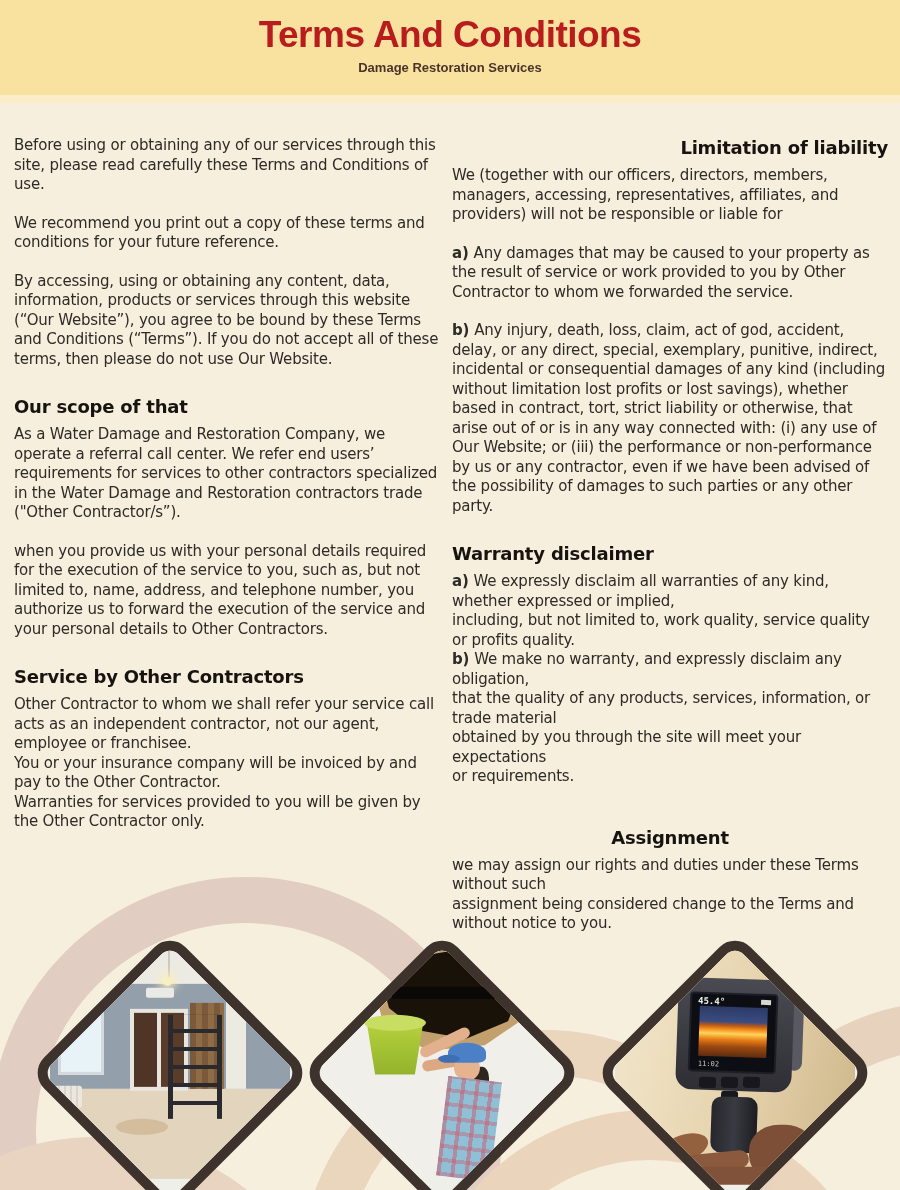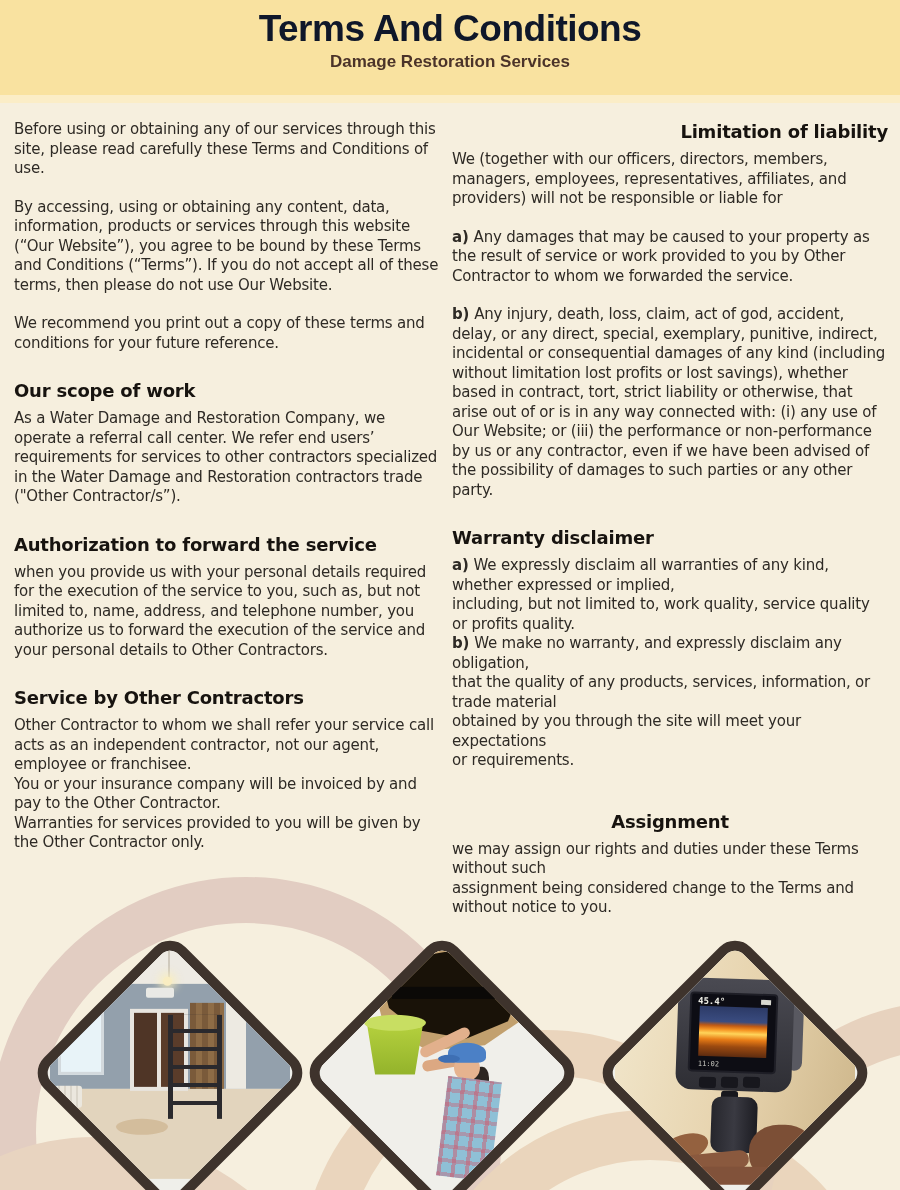--- a/index.html
+++ b/index.html
@@ -9,31 +9,31 @@
     font-family:"DejaVu Sans", sans-serif;
     color:#2E2A25;
   }
   
   .page-header{
     position:absolute;top:0;left:0;width:900px;height:95px;
     background:#F9E2A0;border-bottom:8px solid #FBEDC7;
     text-align:center;z-index:3;
   }
   .page-header h1{
-    margin:0;padding-top:8px;
+    margin:0;padding-top:14px;
     font-family:"Liberation Sans", sans-serif;
     font-size:37px;line-height:42px;font-weight:bold;letter-spacing:-0.5px;
-    color:#0f172a;
+    color:#b91c1c;
   }
   .page-header h2{
     margin:0;font-family:"Liberation Sans", sans-serif;
-    font-size:17px;line-height:24px;font-weight:bold;color:#4B3329;
-  }
-  
-  .col{position:absolute;z-index:1;}
+    font-size:13px;line-height:24px;font-weight:bold;color:#4B3329;
+  }
+  
+  .col{position:absolute;z-index:1;margin-top:16px;}
   .col-left{left:14px;top:120px;width:427px;}
   .col-right{left:452px;top:121px;width:436px;}
   .col p, .col .pblock{
     margin:0 0 19px;font-size:15px;line-height:19.5px;letter-spacing:-0.2px;
   }
   .col h3{
     margin:27px 0 7px;font-size:18px;line-height:22px;
     color:#17130F;letter-spacing:-0.2px;
   }
   .col h3:first-child{margin-top:0;text-align:right;}
@@ -115,38 +115,37 @@
 </head>
 <body>
 
 <div class="page-header">
   <h1>Terms And Conditions</h1>
   <h2>Damage Restoration Services</h2>
 </div>
 
 <div class="col col-left">
   <p>Before using or obtaining any of our services through this site, please read carefully these Terms and Conditions of use.</p>
+  <p>We recommend you print out a copy of these terms and conditions for your future reference.</p>
   <p>By accessing, using or obtaining any content, data, information, products or services through this website (“Our Website”), you agree to be bound by these Terms and Conditions (“Terms”). If you do not accept all of these terms, then please do not use Our Website.</p>
-  <p>We recommend you print out a copy of these terms and conditions for your future reference.</p>
-
-  <h3>Our scope of work</h3>
+
+  <h3>Our scope of that</h3>
   <p>As a Water Damage and Restoration Company, we operate a referral call center. We refer end users’ requirements for services to other contractors specialized in the Water Damage and Restoration contractors trade ("Other Contractor/s”).</p>
 
-  <h3>Authorization to forward the service</h3>
   <p>when you provide us with your personal details required for the execution of the service to you, such as, but not limited to, name, address, and telephone number, you authorize us to forward the execution of the service and your personal details to Other Contractors.</p>
 
   <h3>Service by Other Contractors</h3>
   <p class="pre">Other Contractor to whom we shall refer your service call acts as an independent contractor, not our agent, employee or franchisee.
 You or your insurance company will be invoiced by and pay to the Other Contractor.
 Warranties for services provided to you will be given by the Other Contractor only.</p>
 </div>
 
 <div class="col col-right">
   <h3>Limitation of liability</h3>
-  <p>We (together with our officers, directors, members, managers, employees, representatives, affiliates, and providers) will not be responsible or liable for</p>
+  <p>We (together with our officers, directors, members, managers, accessing, representatives, affiliates, and providers) will not be responsible or liable for</p>
   <p><b class="pfx">a)</b><span class="pre">Any damages that may be caused to your property as the result of service or work provided to you by Other Contractor to whom we forwarded the service.</span></p>
   <p><b class="pfx">b)</b><span class="pre">Any injury, death, loss, claim, act of god, accident, delay, or any direct, special, exemplary, punitive, indirect, incidental or consequential damages of any kind (including without limitation lost profits or lost savings), whether based in contract, tort, strict liability or otherwise, that arise out of or is in any way connected with: (i) any use of Our Website; or (iii) the performance or non-performance by us or any contractor, even if we have been advised of the possibility of damages to such parties or any other party.</span></p>
 
   <h3>Warranty disclaimer</h3>
   <div class="pblock">
     <div class="line"><b class="pfx">a)</b><span class="pre">We expressly disclaim all warranties of any kind, whether expressed or implied,
 including, but not limited to, work quality, service quality or profits quality.</span></div>
     <div class="line"><b class="pfx">b)</b><span class="pre">We make no warranty, and expressly disclaim any obligation,
 that the quality of any products, services, information, or trade material
 obtained by you through the site will meet your expectations

